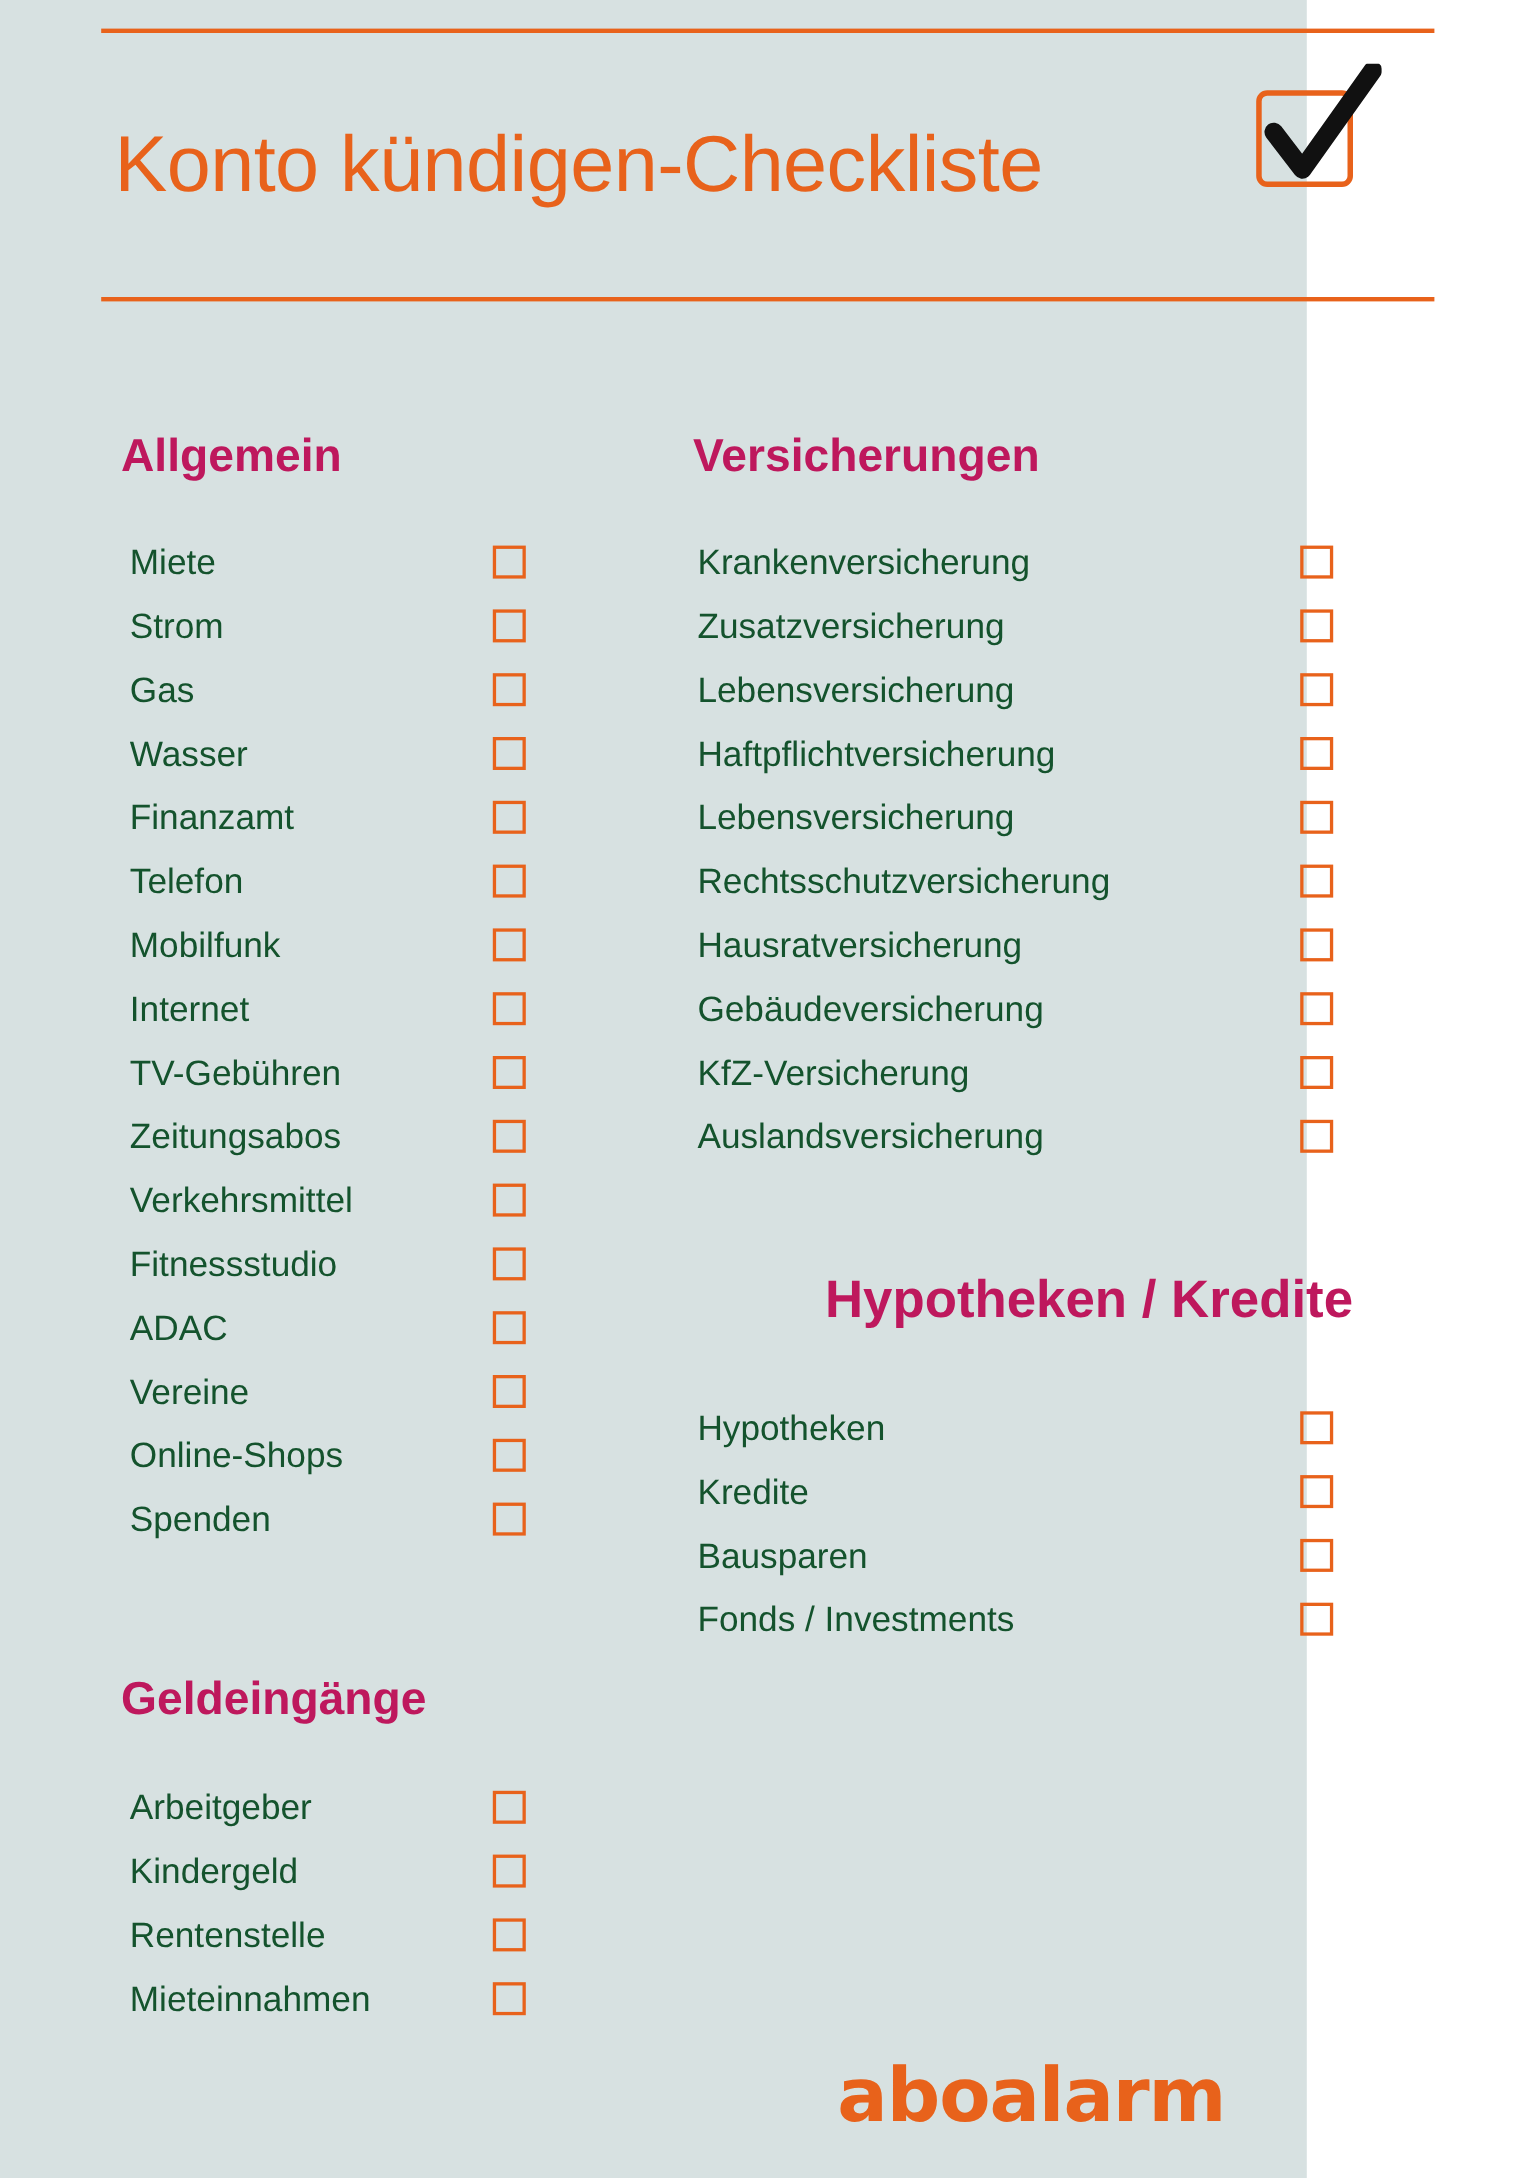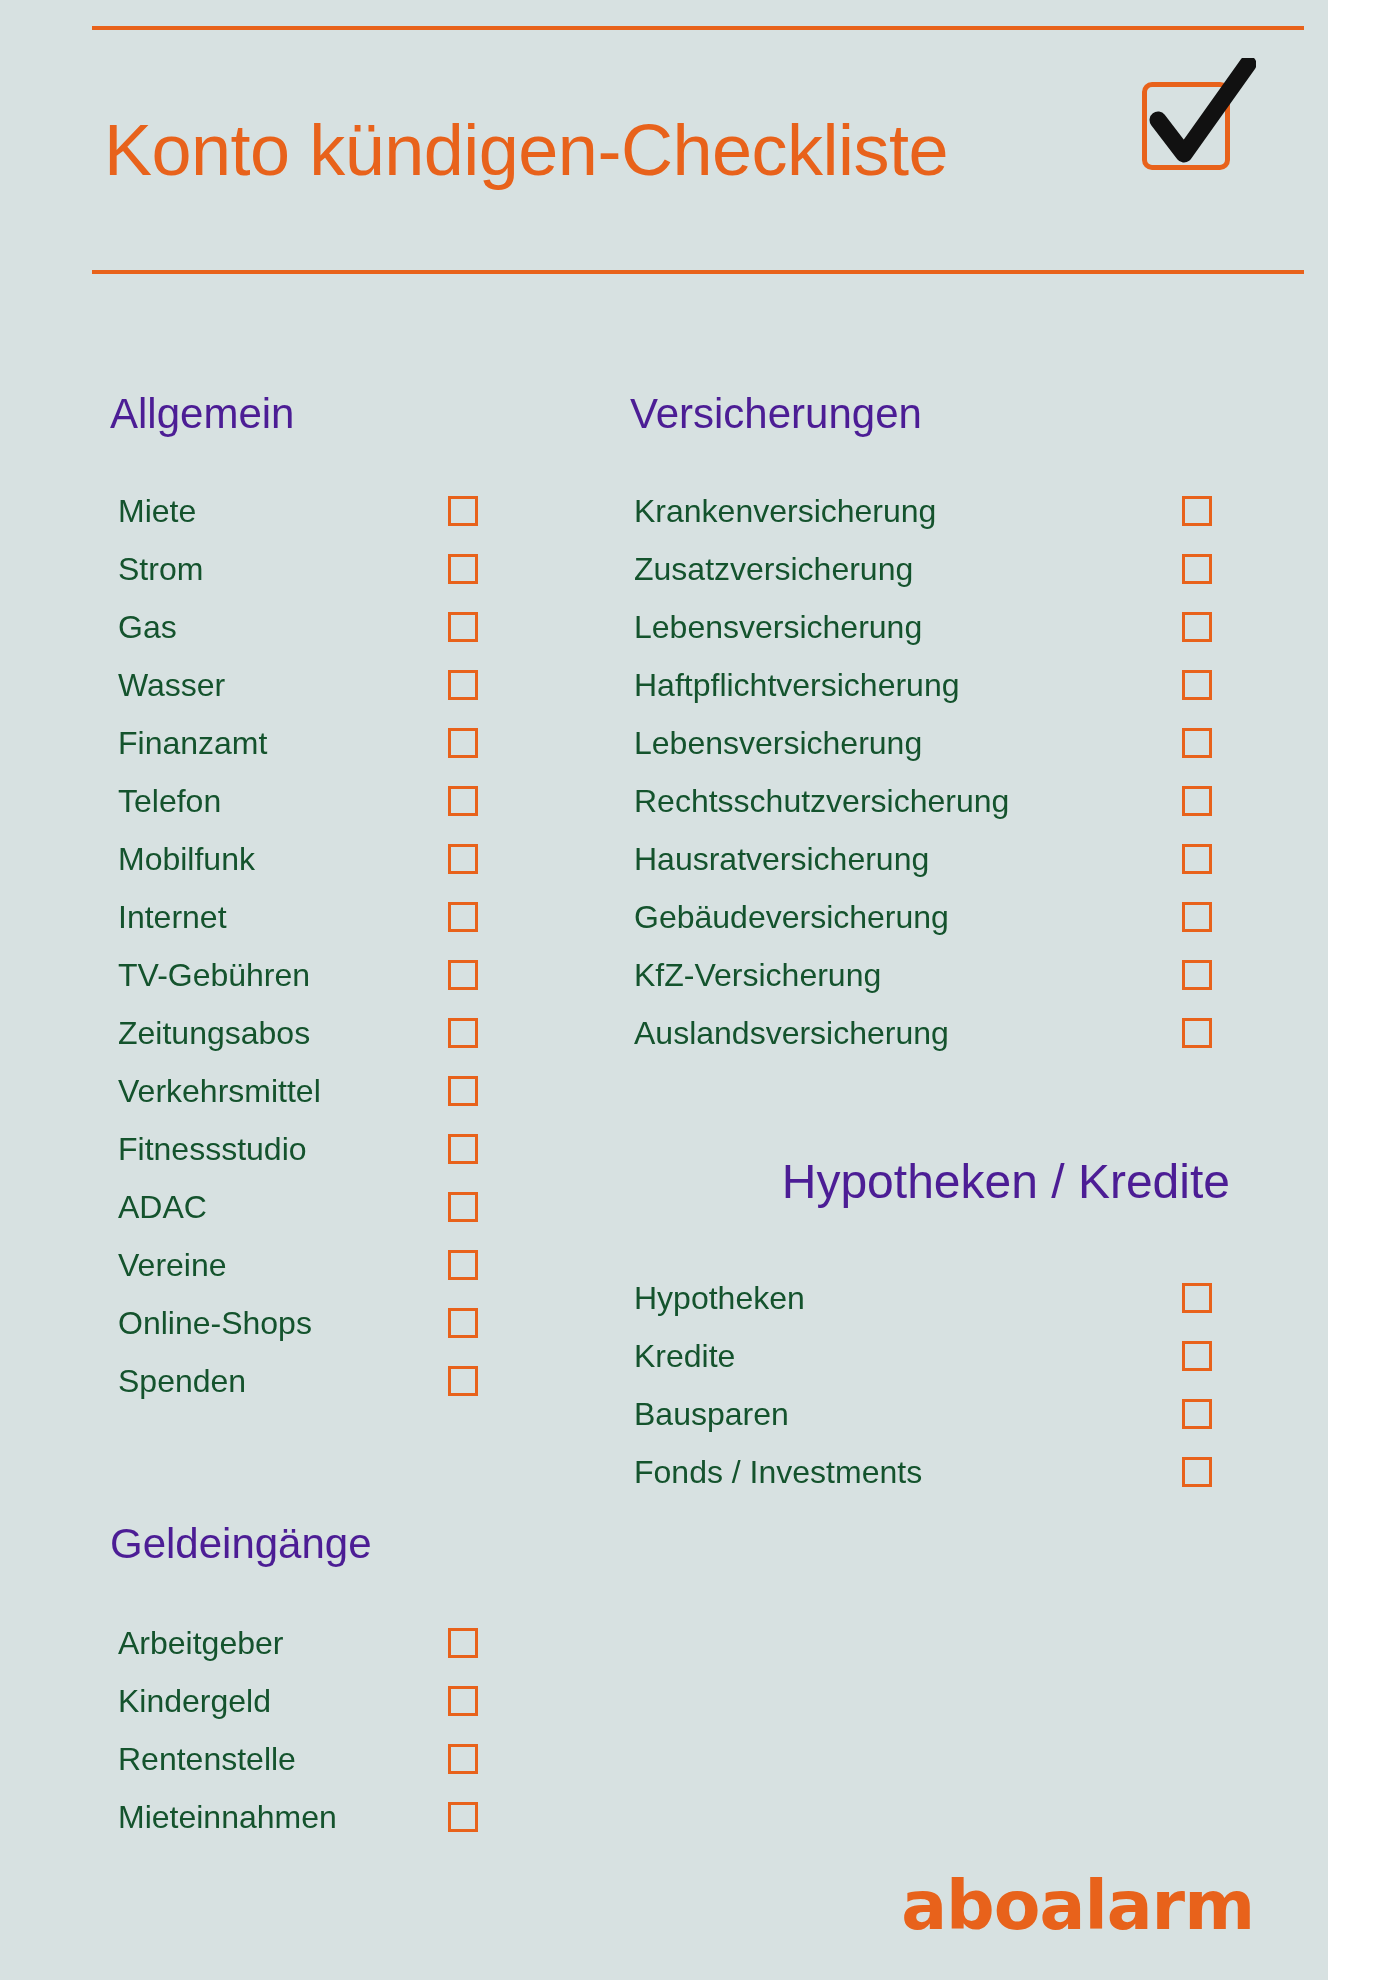--- a/index.html
+++ b/index.html
@@ -9,21 +9,21 @@
   body {
     width: 1400px;
     height: 1980px;
     background: #ffffff;
     font-family: "Liberation Sans", sans-serif;
     overflow: hidden;
   }
 
   .page {
     position: relative;
-    width: 1328px;
+    width: 1188px;
     height: 1980px;
     background: #d7e1e1;
     box-sizing: border-box;
     padding: 0;
   }
 
   
   .header {
     position: absolute;
     left: 92px;
@@ -86,22 +86,22 @@
   }
   .col-right {
     position: absolute;
     left: 620px;
     top: 390px;
     width: 610px;
   }
 
   .section-title {
     font-size: 42px;
-    color: #4c1d95;
-    font-weight: 400;
+    color: #be185d;
+    font-weight: 700;
     line-height: 1.15;
     margin: 0 0 44px 10px;
   }
 
   .items {
     list-style: none;
     margin: 0;
     padding: 0;
   }
   .item {

